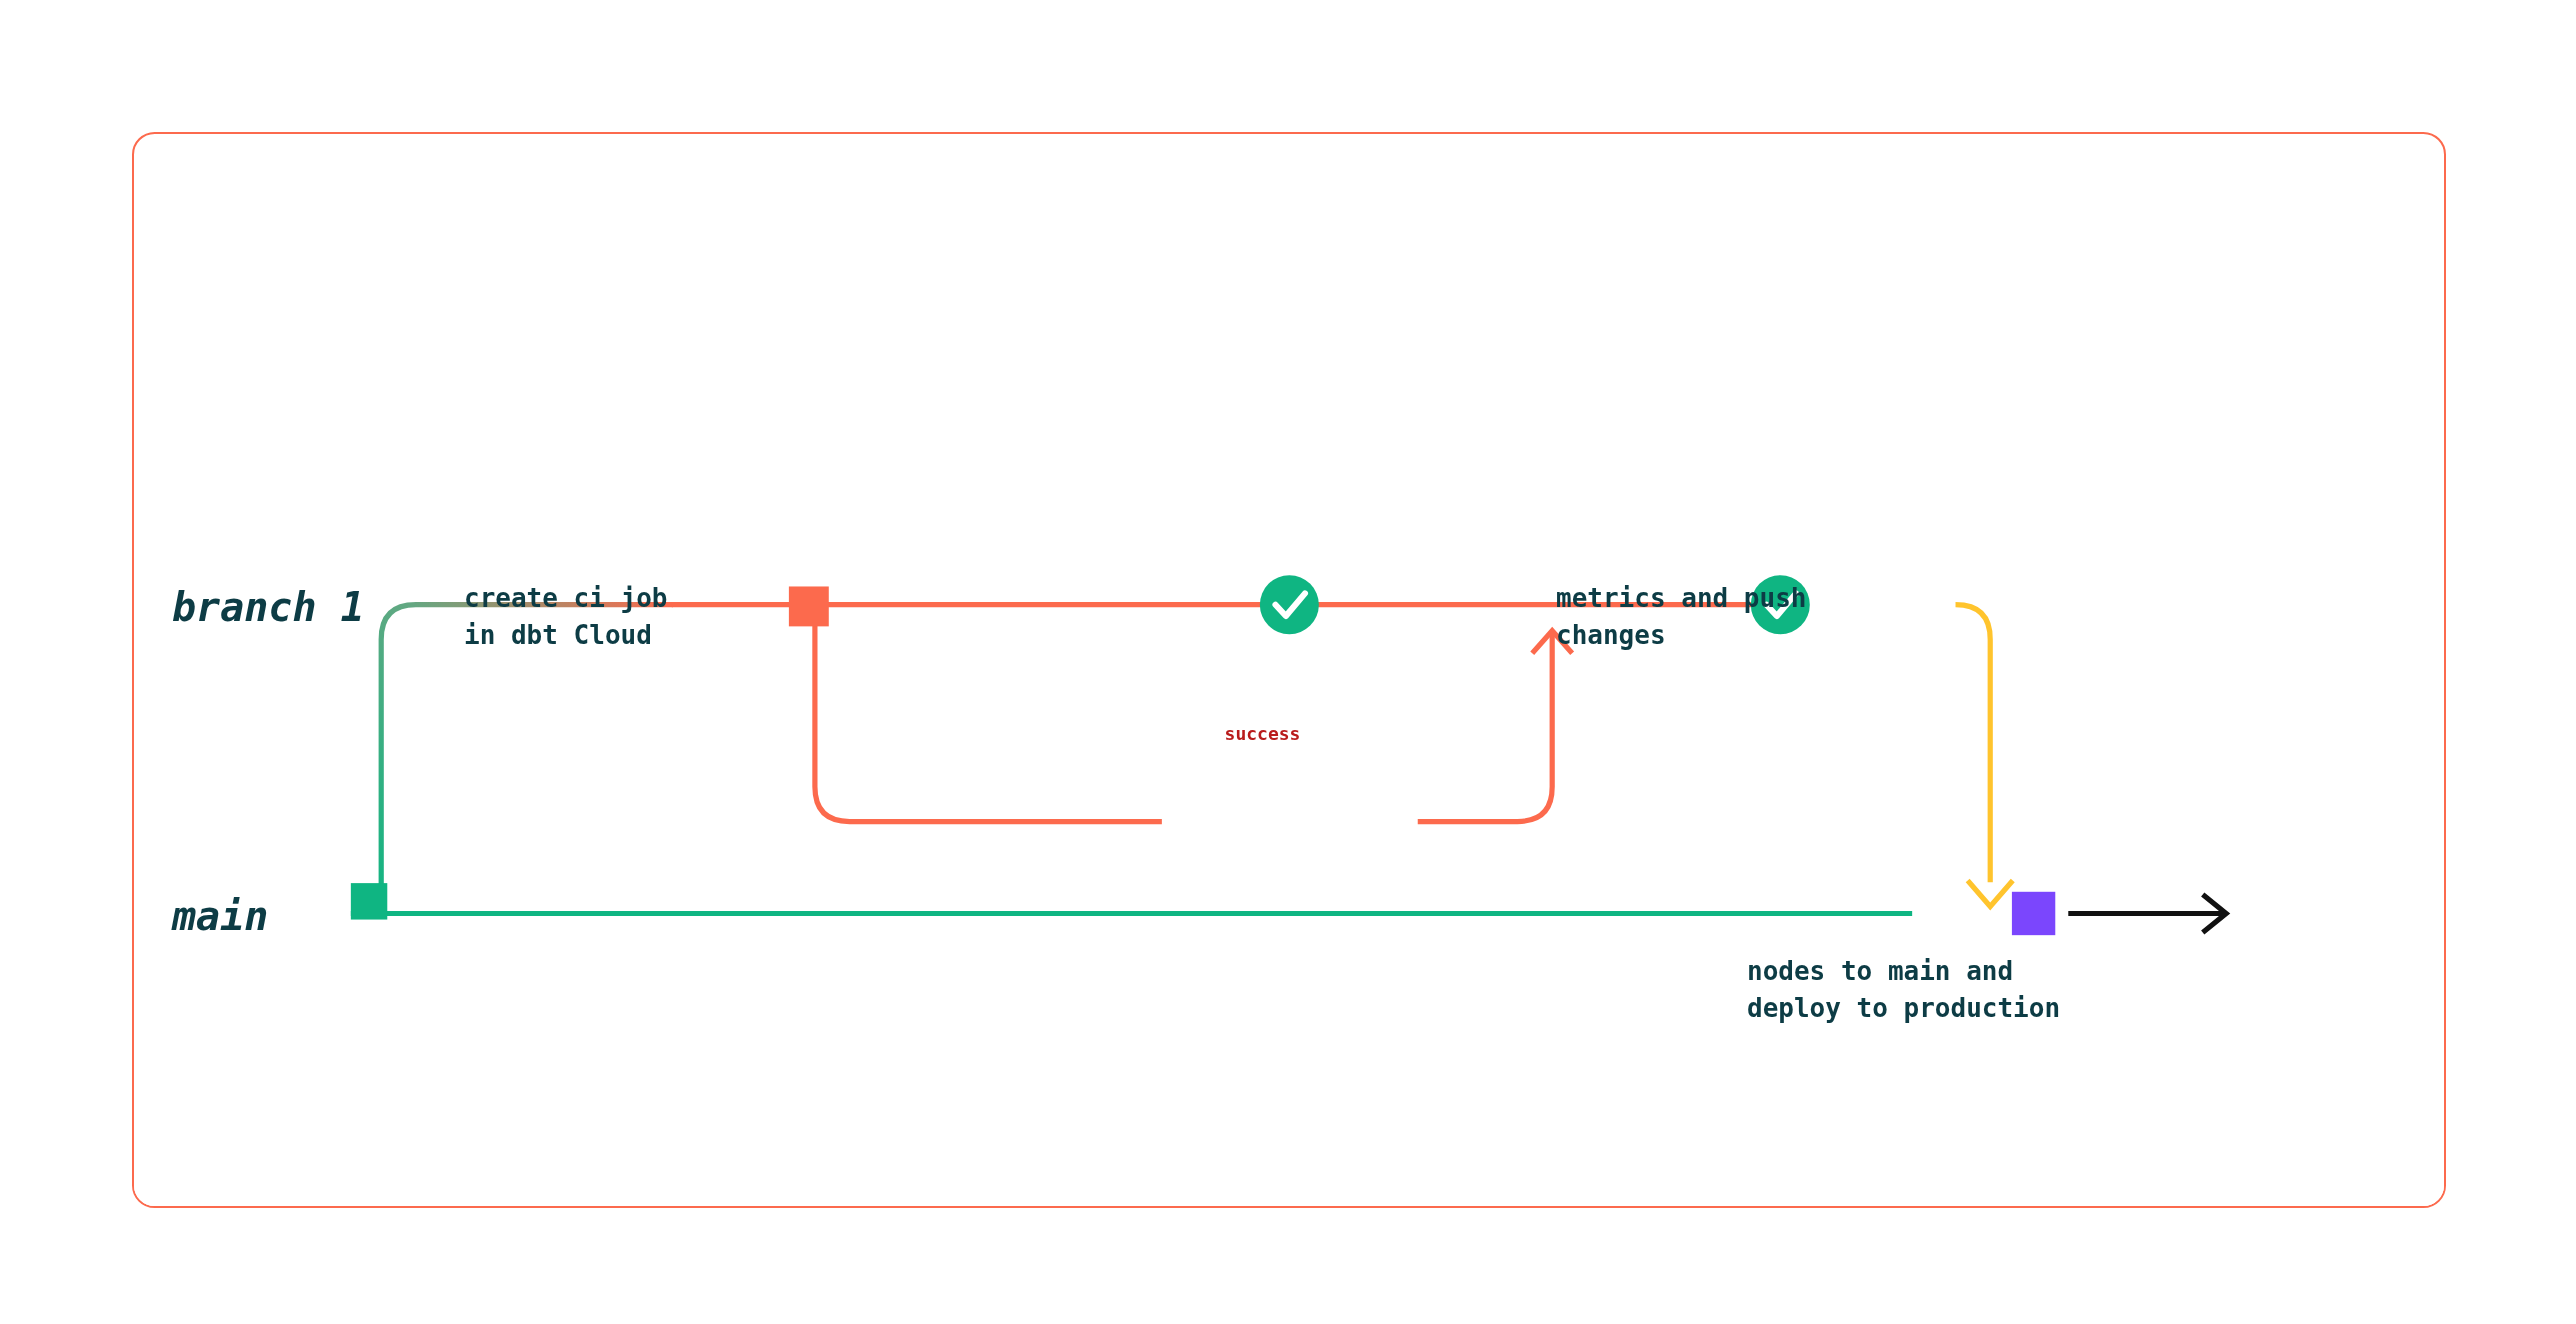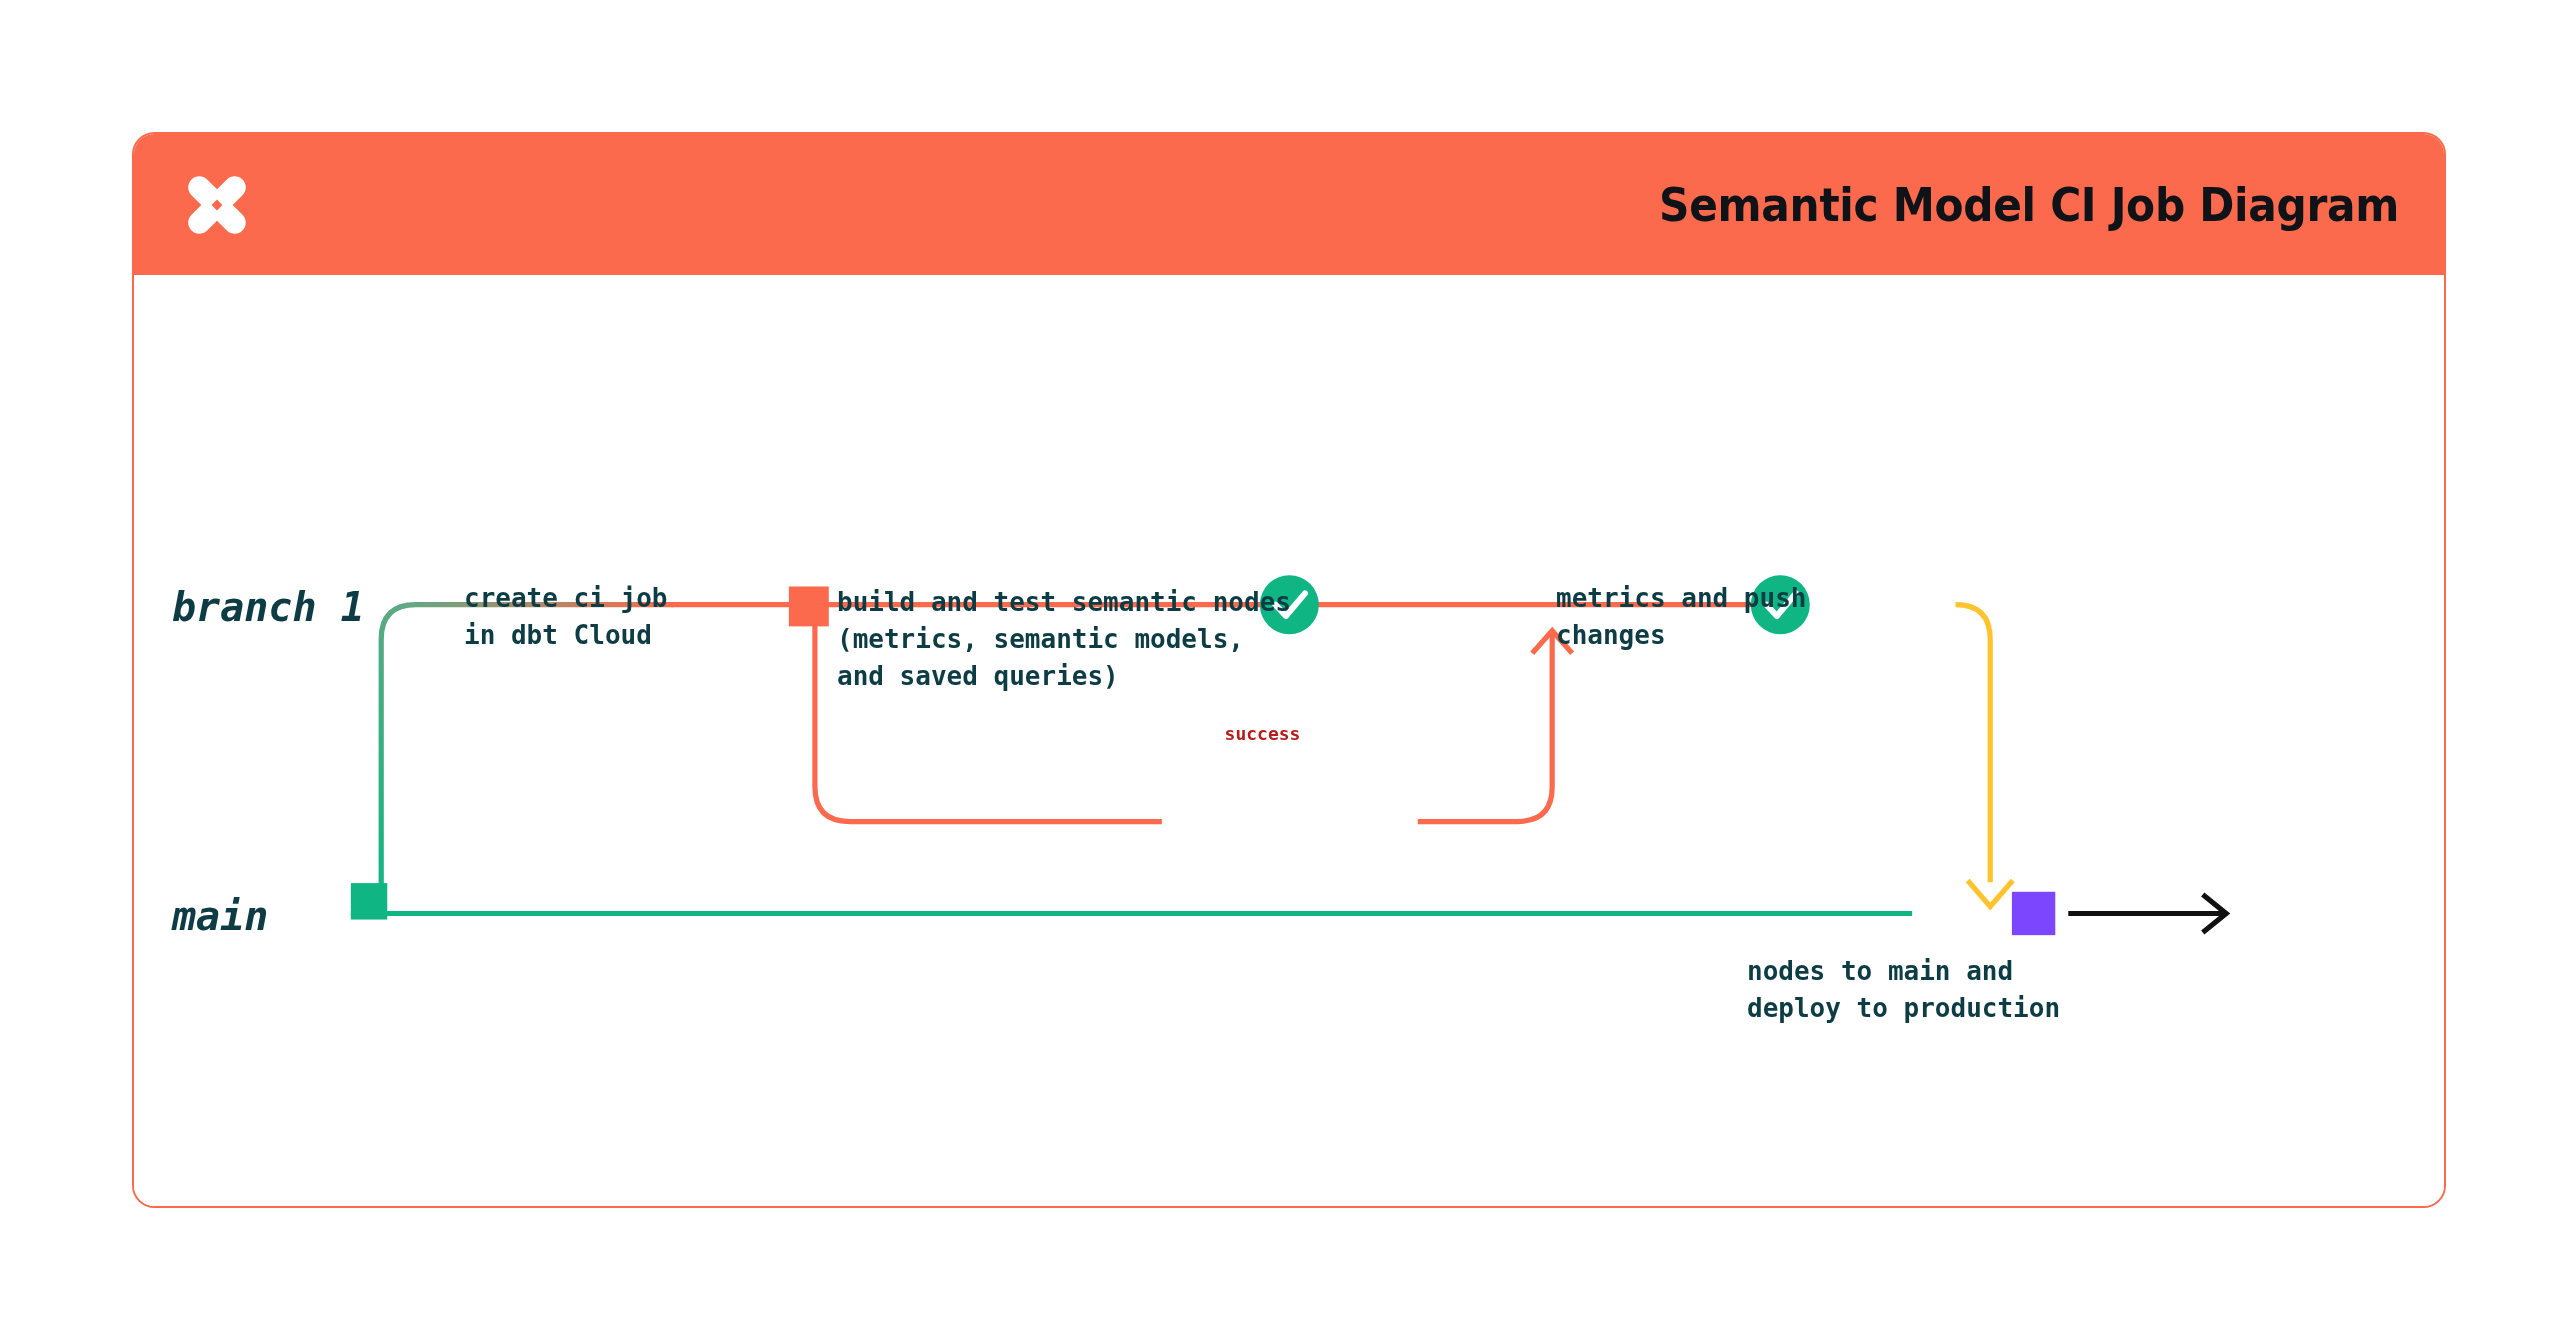--- a/index.html
+++ b/index.html
@@ -127,41 +127,20 @@
     white-space: nowrap;
   }
 </style>
 </head>
 <body>
 
 <div class="page">
 
   <div class="card">
 
-    <div class="card-header">
-      <span class="logo-wrap">
-        <svg class="logo" viewBox="0 0 100 100">
-          <path d="M12.5 12.5
-                   C 19 6, 29 6, 35.5 12.5
-                   L 50 27 L 64.5 12.5
-                   C 71 6, 81 6, 87.5 12.5
-                   C 94 19, 94 29, 87.5 35.5
-                   L 73 50 L 87.5 64.5
-                   C 94 71, 94 81, 87.5 87.5
-                   C 81 94, 71 94, 64.5 87.5
-                   L 50 73 L 35.5 87.5
-                   C 29 94, 19 94, 12.5 87.5
-                   C 6 81, 6 71, 12.5 64.5
-                   L 27 50 L 12.5 35.5
-                   C 6 29, 6 19, 12.5 12.5 Z
-                   M 50 42 L 58 50 L 50 58 L 42 50 Z" fill="#ffffff" fill-rule="evenodd"></path>
-        </svg>
-      </span>
-      <span class="card-title">Semantic Model CI Job Diagram</span>
-    </div>
 
     <div class="card-body">
       <div class="diagram">
 
         <svg viewBox="0 0 2662 1072">
           <defs>
             <linearGradient id="gradGreenOrange" x1="0" y1="1" x2="1" y2="0">
               <stop offset="0%" stop-color="#0fb582"></stop>
               <stop offset="55%" stop-color="#63a882"></stop>
               <stop offset="100%" stop-color="#fc6a4d"></stop>
@@ -211,23 +190,20 @@
           </g>
 
           <rect x="2165" y="711" width="50" height="50" fill="#7b46fd"></rect>
         </svg>
 
         <div class="lane-label branch">branch 1</div>
         <div class="lane-label main">main</div>
 
         <div class="node-label create">create ci job
 in dbt Cloud</div>
-        <div class="node-label build">build and test semantic nodes
-(metrics, semantic models,
-and saved queries)</div>
         <div class="node-label commit">metrics and push
 changes</div>
         <div class="node-label merge">nodes to main and
 deploy to production</div>
 
         <div class="loop-label">success</div>
 
       </div>
     </div>
 

